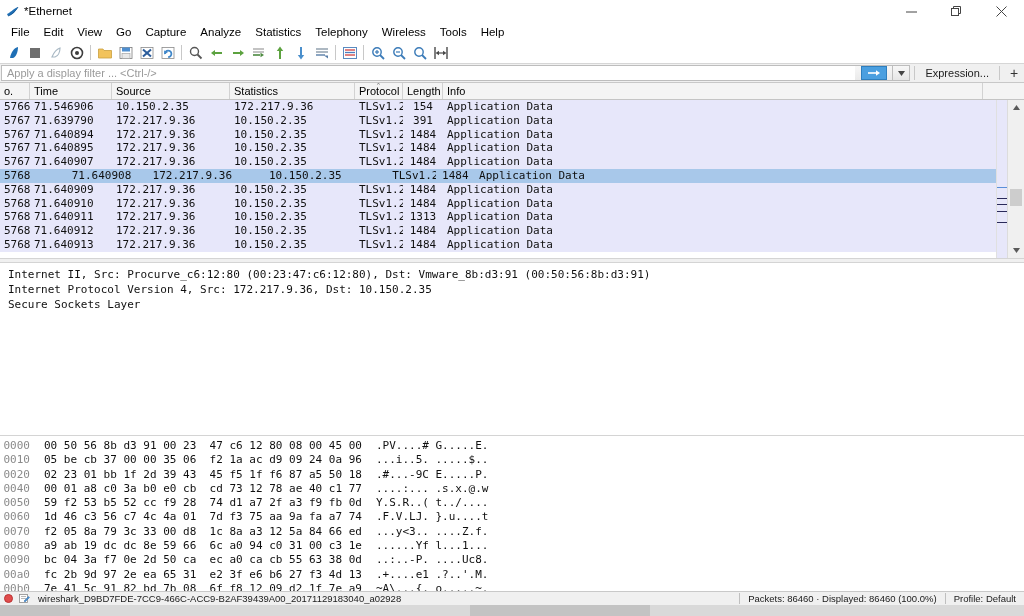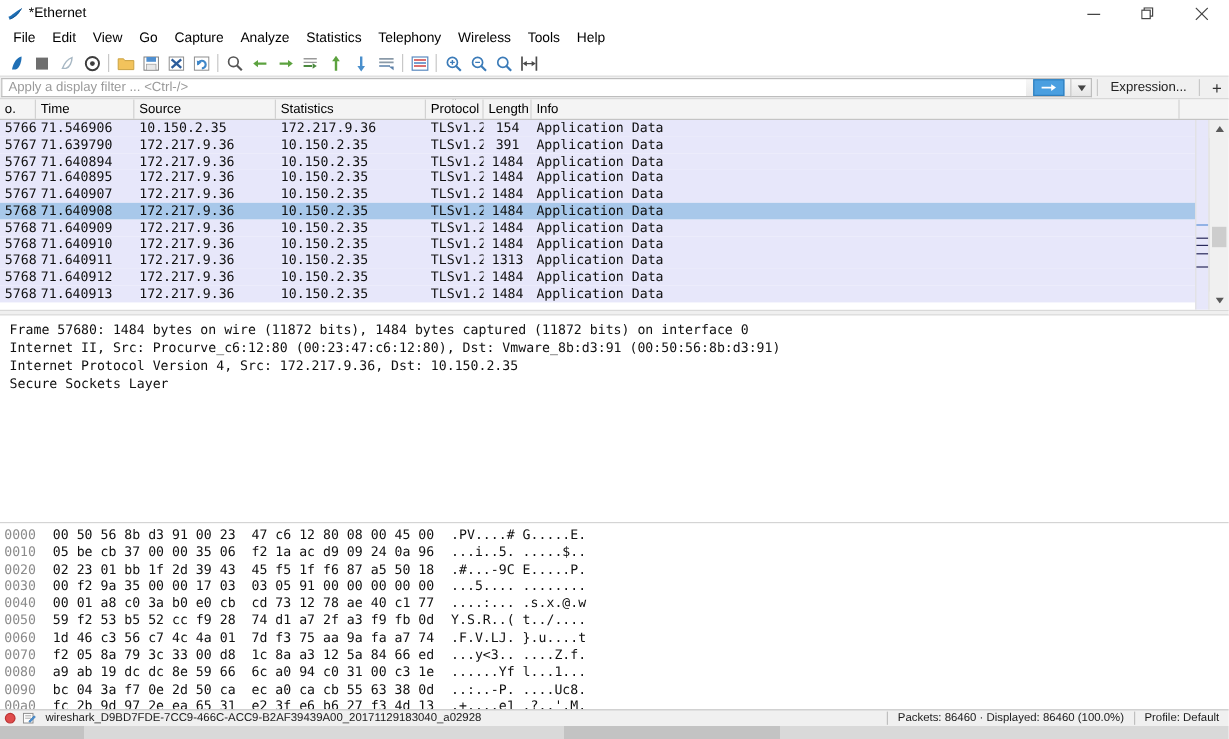--- a/index.html
+++ b/index.html
@@ -453,21 +453,21 @@
           <div class="pc num" style="width: 30px;">57679</div>
           <div class="pc" style="width: 82px;">71.640907</div>
           <div class="pc" style="width: 118px;">172.217.9.36</div>
           <div class="pc" style="width: 125px;">10.150.2.35</div>
           <div class="pc" style="width: 48px;">TLSv1.2</div>
           <div class="pc len" style="width: 40px;">1484</div>
           <div class="pc" style="width: 540px;">Application Data</div>
         </div>
         <div class="prow sel">
           <div class="pc num" style="width: 30px;">57680</div>
-          <div class="pc" style="width: 82px;">71.640908</div>
+          <div class="pc" style="width: 82px; margin-left: 38px;">71.640908</div>
           <div class="pc" style="width: 118px;">172.217.9.36</div>
           <div class="pc" style="width: 125px;">10.150.2.35</div>
           <div class="pc" style="width: 48px;">TLSv1.2</div>
           <div class="pc len" style="width: 40px;">1484</div>
           <div class="pc" style="width: 540px;">Application Data</div>
         </div>
         <div class="prow">
           <div class="pc num" style="width: 30px;">57681</div>
           <div class="pc" style="width: 82px;">71.640909</div>
           <div class="pc" style="width: 118px;">172.217.9.36</div>
@@ -533,31 +533,29 @@
         <svg width="7" height="5" viewBox="0 0 7 5">
             <polygon points="0,0 7,0 3.5,5" fill="#5a5a5a"></polygon>
           </svg>
       </div>
     </div>
   </div>
 
   <div class="splitter"></div>
 
   <div class="detail-pane" id="detail-pane">
-      <div class="dline">Frame 57680: 1484 bytes on wire (11872 bits), 1484 bytes captured (11872 bits) on interface 0</div>
       <div class="dline">Internet II, Src: Procurve_c6:12:80 (00:23:47:c6:12:80), Dst: Vmware_8b:d3:91 (00:50:56:8b:d3:91)</div>
       <div class="dline">Internet Protocol Version 4, Src: 172.217.9.36, Dst: 10.150.2.35</div>
       <div class="dline">Secure Sockets Layer</div>
     </div>
 
   <div class="hex-pane" id="hex-pane">
       <div class="hline"><span class="hoff">0000</span><span class="hbytes">00 50 56 8b d3 91 00 23  47 c6 12 80 08 00 45 00</span><span class="hascii">.PV....# G.....E.</span></div>
       <div class="hline"><span class="hoff">0010</span><span class="hbytes">05 be cb 37 00 00 35 06  f2 1a ac d9 09 24 0a 96</span><span class="hascii">...i..5. .....$..</span></div>
       <div class="hline"><span class="hoff">0020</span><span class="hbytes">02 23 01 bb 1f 2d 39 43  45 f5 1f f6 87 a5 50 18</span><span class="hascii">.#...-9C E.....P.</span></div>
-      <div class="hline"><span class="hoff">0030</span><span class="hbytes">00 f2 9a 35 00 00 17 03  03 05 91 00 00 00 00 00</span><span class="hascii">...5.... ........</span></div>
       <div class="hline"><span class="hoff">0040</span><span class="hbytes">00 01 a8 c0 3a b0 e0 cb  cd 73 12 78 ae 40 c1 77</span><span class="hascii">....:... .s.x.@.w</span></div>
       <div class="hline"><span class="hoff">0050</span><span class="hbytes">59 f2 53 b5 52 cc f9 28  74 d1 a7 2f a3 f9 fb 0d</span><span class="hascii">Y.S.R..( t../....</span></div>
       <div class="hline"><span class="hoff">0060</span><span class="hbytes">1d 46 c3 56 c7 4c 4a 01  7d f3 75 aa 9a fa a7 74</span><span class="hascii">.F.V.LJ. }.u....t</span></div>
       <div class="hline"><span class="hoff">0070</span><span class="hbytes">f2 05 8a 79 3c 33 00 d8  1c 8a a3 12 5a 84 66 ed</span><span class="hascii">...y&lt;3.. ....Z.f.</span></div>
       <div class="hline"><span class="hoff">0080</span><span class="hbytes">a9 ab 19 dc dc 8e 59 66  6c a0 94 c0 31 00 c3 1e</span><span class="hascii">......Yf l...1...</span></div>
       <div class="hline"><span class="hoff">0090</span><span class="hbytes">bc 04 3a f7 0e 2d 50 ca  ec a0 ca cb 55 63 38 0d</span><span class="hascii">..:..-P. ....Uc8.</span></div>
       <div class="hline"><span class="hoff">00a0</span><span class="hbytes">fc 2b 9d 97 2e ea 65 31  e2 3f e6 b6 27 f3 4d 13</span><span class="hascii">.+....e1 .?..'.M.</span></div>
       <div class="hline"><span class="hoff">00b0</span><span class="hbytes">7e 41 5c 91 82 bd 7b 08  6f f8 12 09 d2 1f 7e a9</span><span class="hascii">~A\...{. o.....~.</span></div>
       <div class="hline"><span class="hoff">00c0</span><span class="hbytes">92 68 e1 62 95 b6 4e a8  f0 c9 93 20 91 ee 98 b5</span><span class="hascii">.h.b..N. ... ....</span></div>
     </div>

